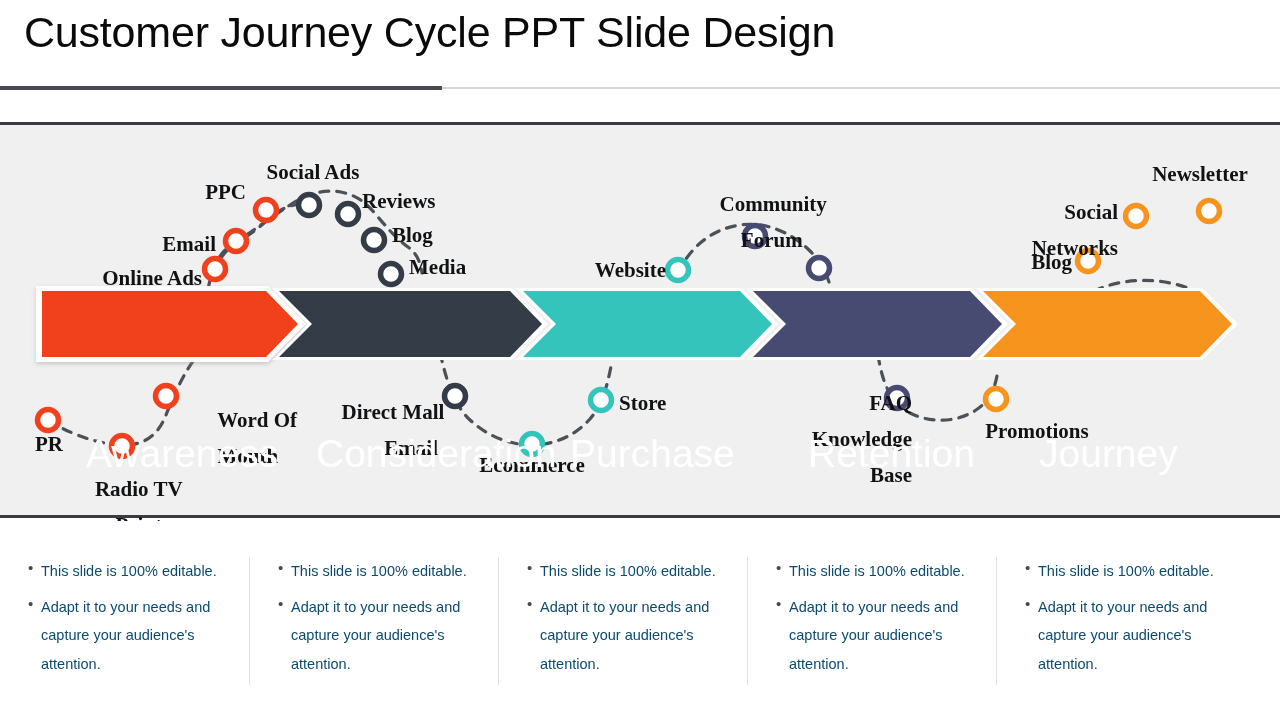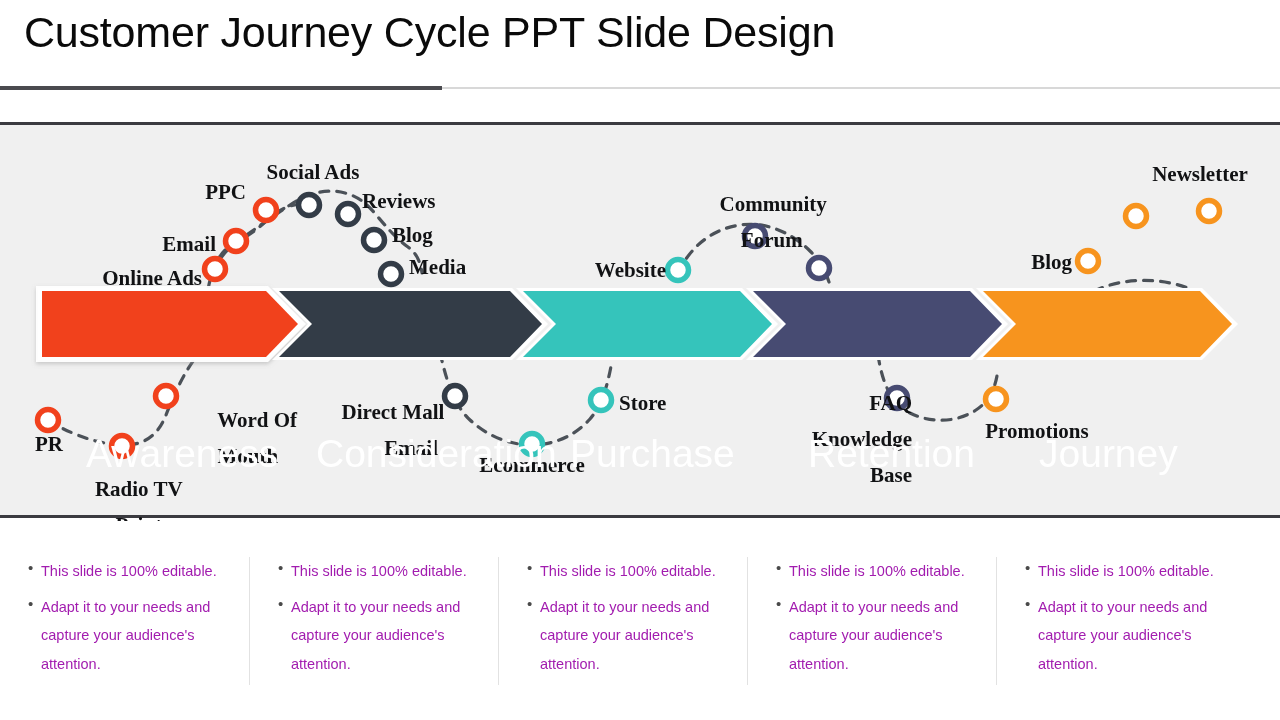--- a/index.html
+++ b/index.html
@@ -52,21 +52,21 @@
     white-space: nowrap; top: 307px;
   }
 
   
   .footer { position: absolute; left: 0; top: 521px; width: 1280px; height: 199px; background: #fff; }
   .cols { position: absolute; left: 0; top: 36px; width: 1280px; display: flex; }
   .col { width: 249px; padding-left: 28px; position: relative; }
   .col + .col { border-left: 1px solid #e2e2e2; }
   .bullet-row { display: flex; align-items: flex-start; margin-bottom: 7px; }
   .bullet-dot { width: 13px; flex: 0 0 13px; color: #4a4a4a; font-size: 15px; line-height: 21px; }
-  .bullet-txt { font-size: 14.5px; color: #a21caf; line-height: 28.5px; font-family: "Liberation Sans", sans-serif; }
+  .bullet-txt { font-size: 14.5px; color: #0c4a6e; line-height: 28.5px; font-family: "Liberation Sans", sans-serif; }
 </style>
 </head>
 <body>
 
 <div class="slide">
 
   <div class="header">
     <div class="title">Customer Journey Cycle PPT Slide Design</div>
     <div class="rule-dark"></div>
     <div class="rule-light"></div>
@@ -174,20 +174,24 @@
     <div class="nlabel" style="left:409px; top:133px;">Media</div>
 
     <div class="nlabel r" style="left:560px; top:136px; width:106px;">Website</div>
 
     <div class="nlabel c" style="left:688px; top:52px; width:136px;">
       <span>Community</span><br>
       <span>Forum</span>
     </div>
 
     <div class="nlabel r" style="left:962px; top:128px; width:110px;">Blog</div>
+    <div class="nlabel r" style="left:990px; top:60px; width:128px;">
+      <span>Social</span><br>
+      <span>Networks</span>
+    </div>
     <div class="nlabel c" style="left:1130px; top:40px; width:140px;">Newsletter</div>
 
     <div class="nlabel c" style="left:14px; top:310px; width:70px;">PR</div>
     <div class="nlabel c" style="left:58px; top:337px; width:130px;">
       <span>Radio TV</span><br>
       <span>Print</span>
     </div>
     <div class="nlabel" style="left:186px; top:268px; width:120px;">
       <span>Word Of</span><br>
       <span>Mouth</span>

